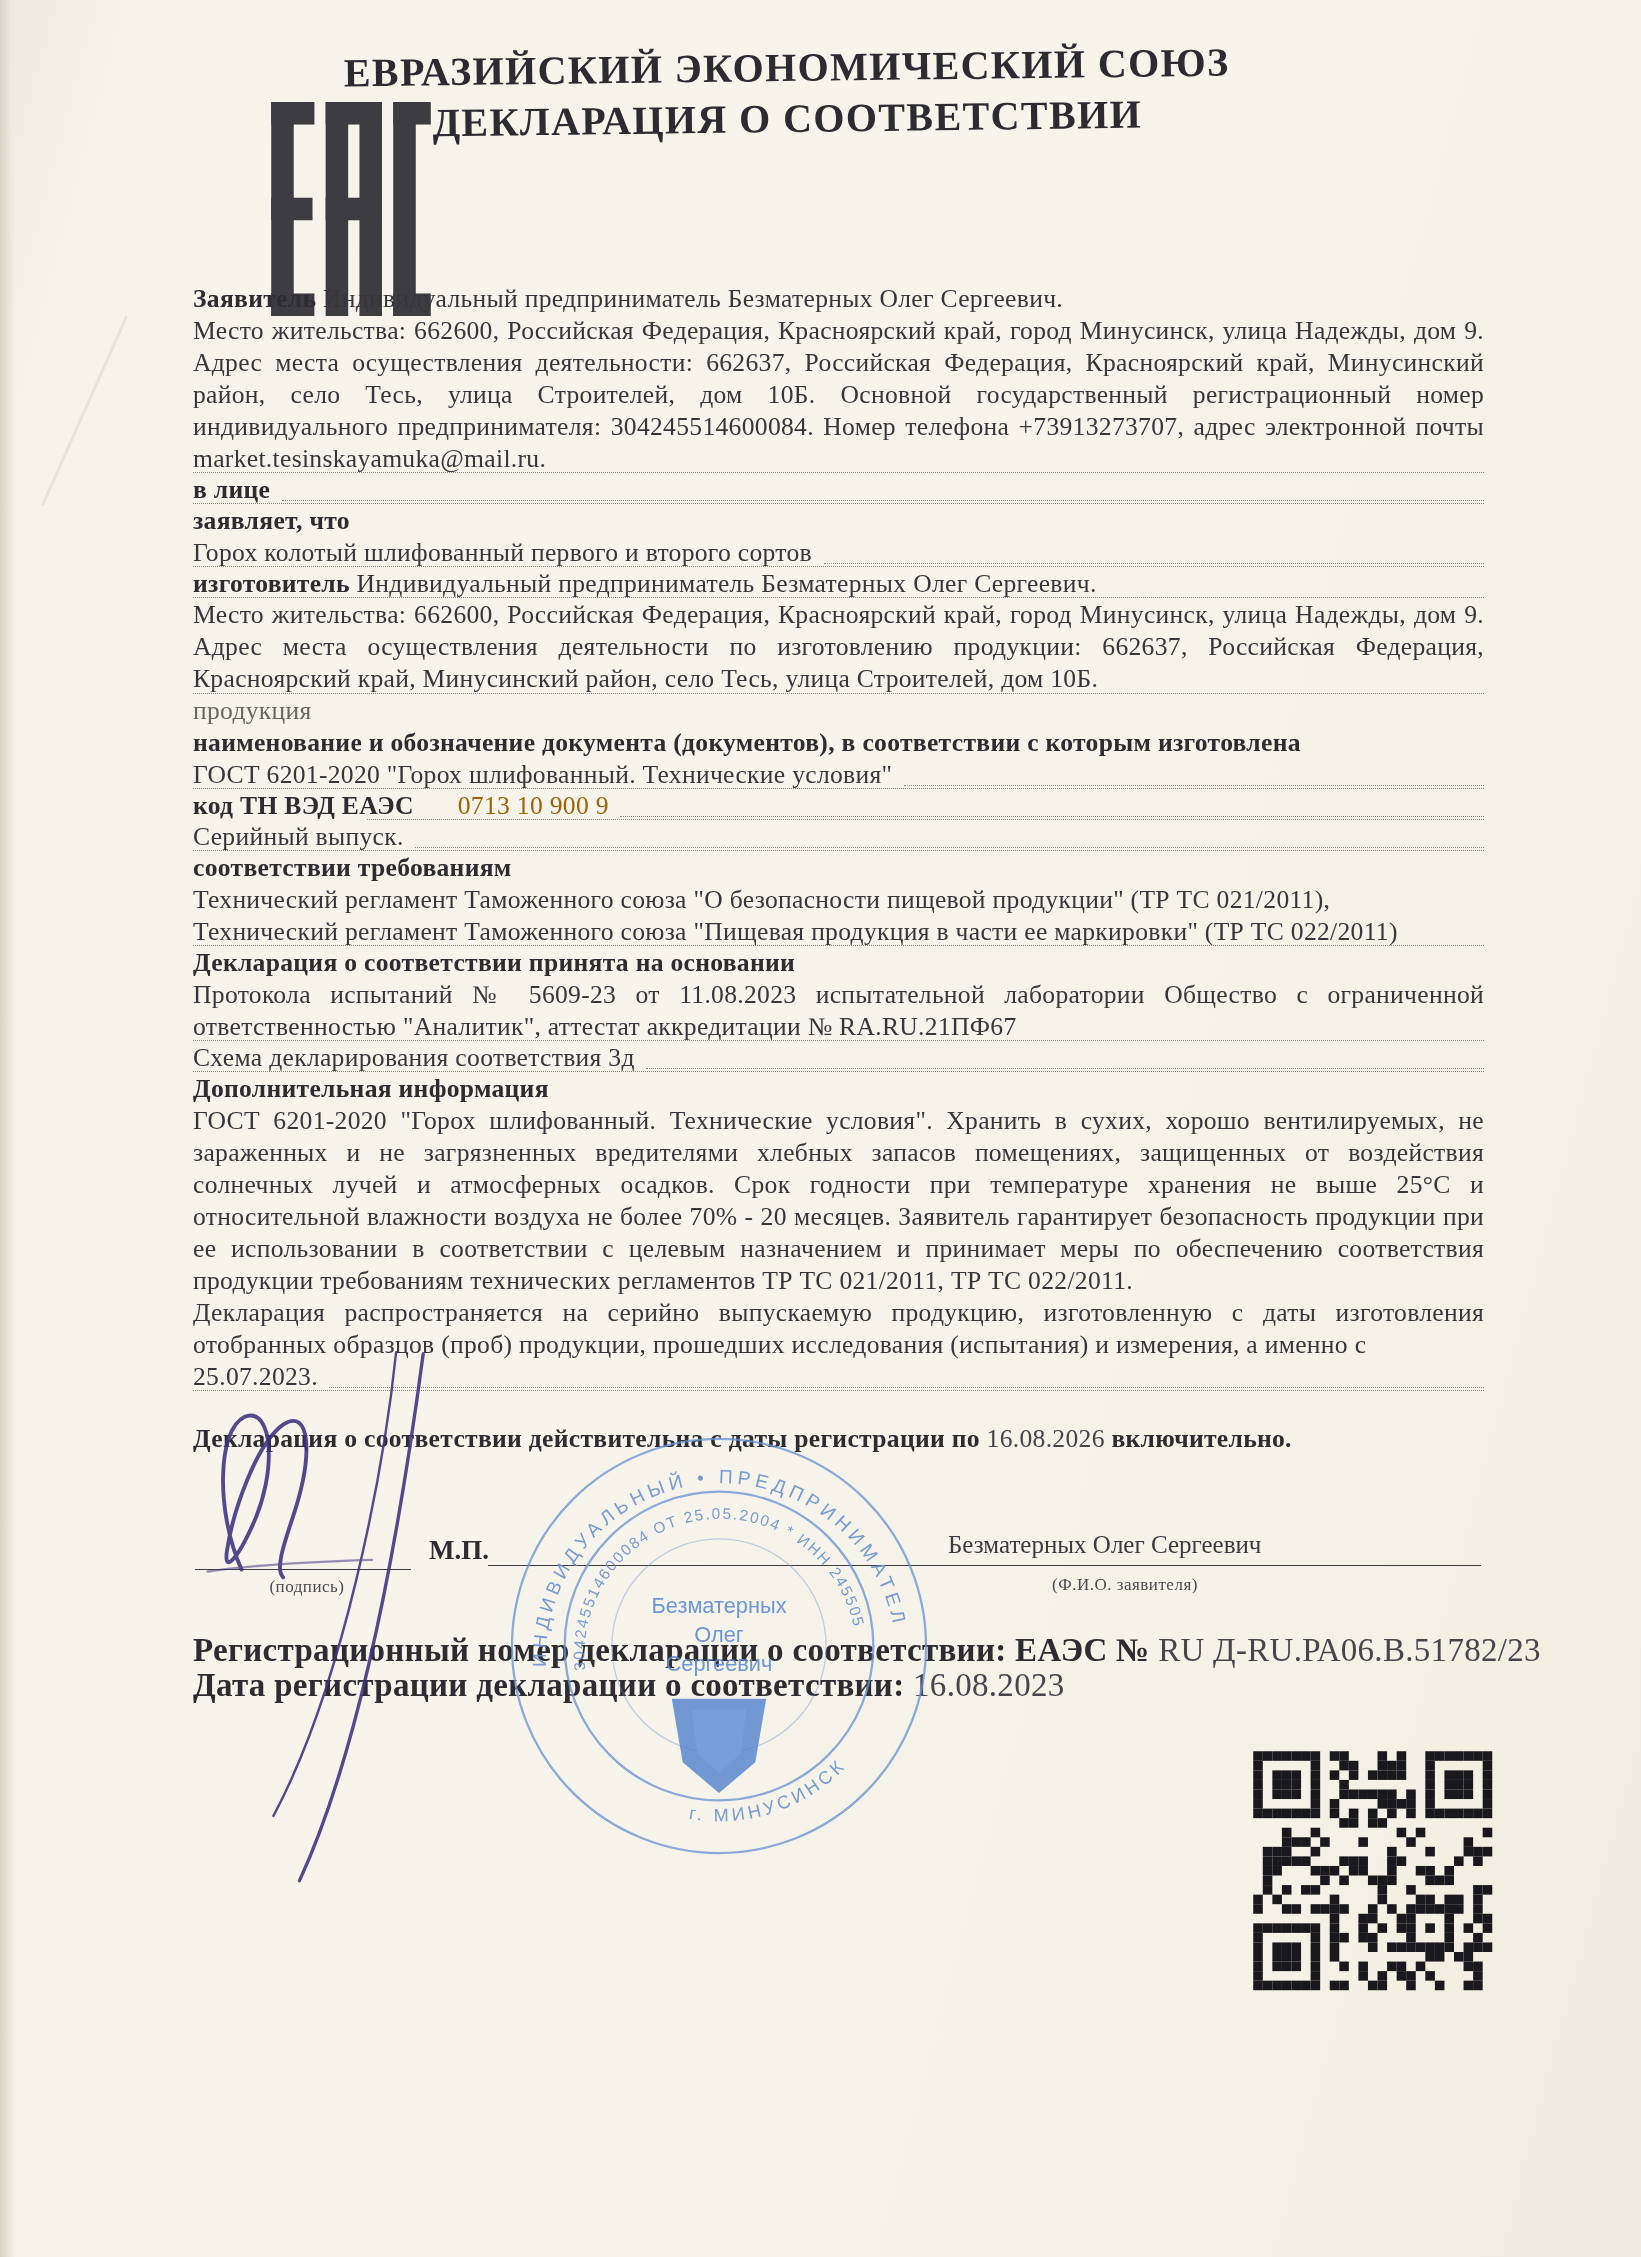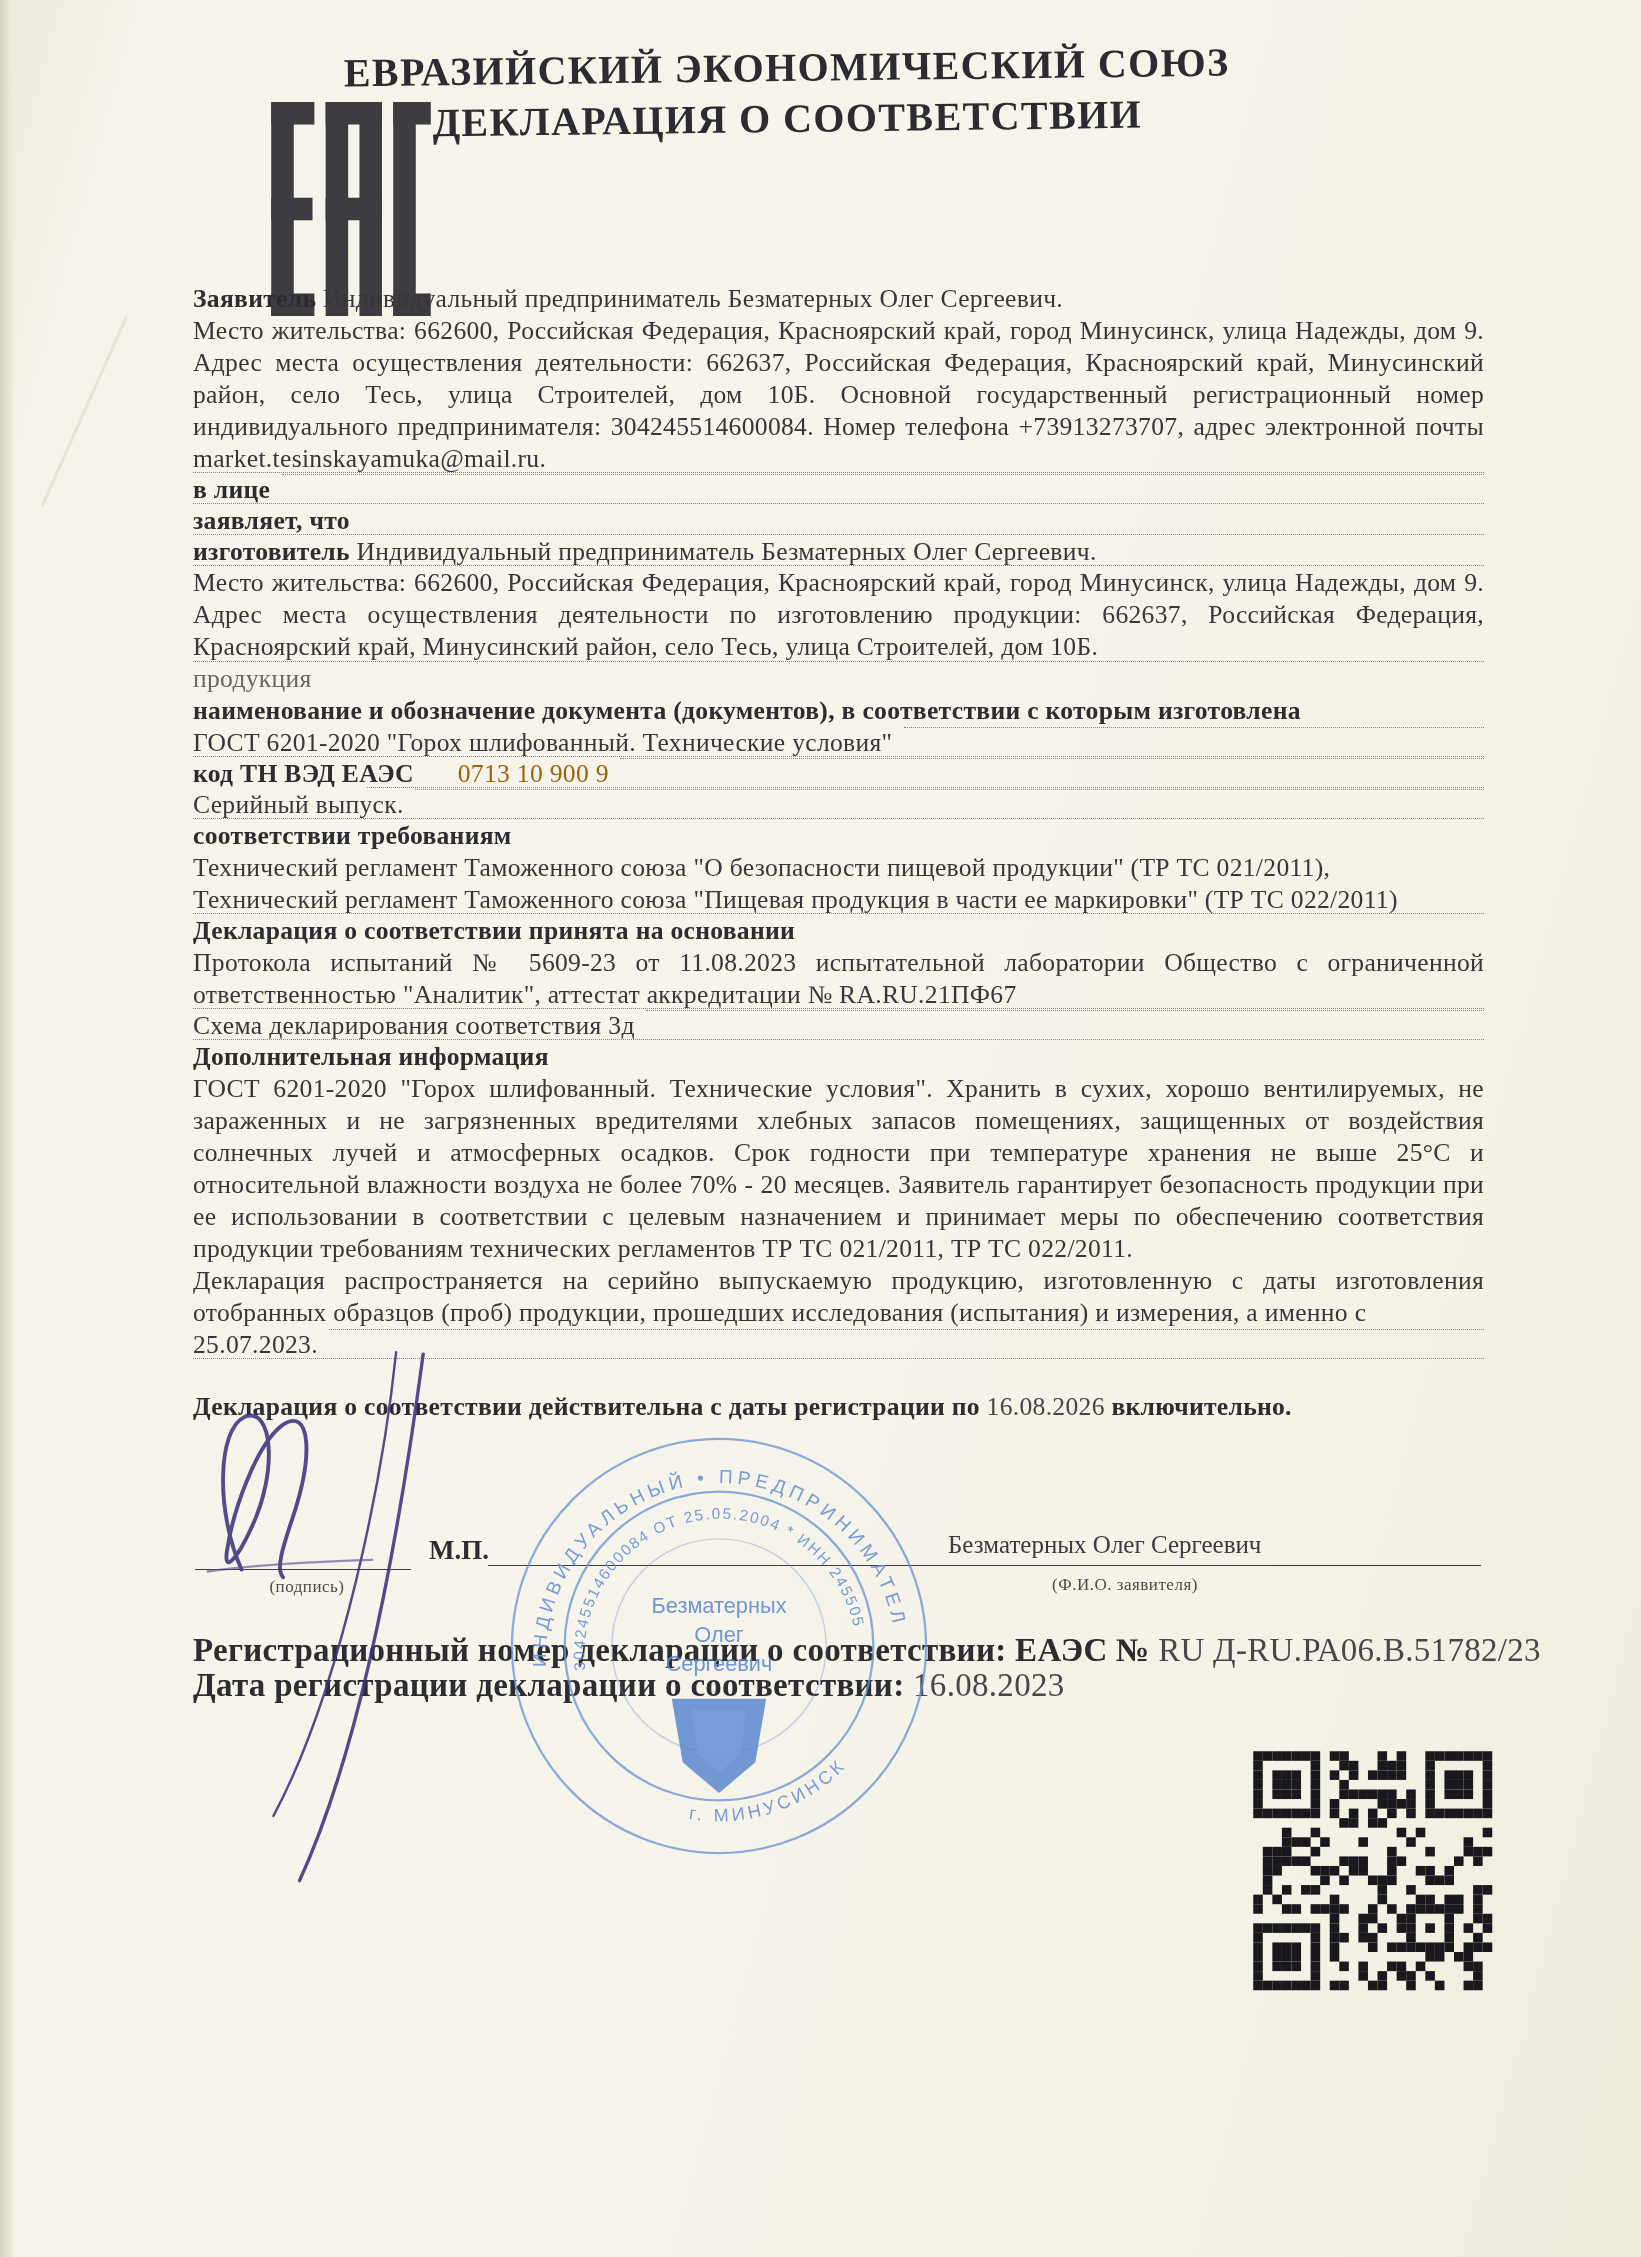--- a/index.html
+++ b/index.html
@@ -15,21 +15,21 @@
   .eac{position:absolute;left:270px;top:102px;width:162px;height:214px;}
   .titles{position:absolute;left:290px;top:42px;width:994px;text-align:center;
     font-weight:bold;font-size:40px;line-height:51px;letter-spacing:1.4px;color:#2b2b31;
     transform:rotate(-0.7deg);}
   .content{position:absolute;left:193px;top:283px;width:1291px;
     font-size:25.6px;line-height:32px;letter-spacing:0.3px;}
   .content p{margin:0;text-align:justify;}
   .content .line{margin:0;}
   b,.b{font-weight:bold;color:#2c2c31;}
   .faded{color:#68685f;}
-  .row{display:flex;align-items:flex-start;}
+  .row{display:flex;align-items:flex-end;}
   .leader{flex:1;border-bottom:1.9px dotted #84847a;margin:0 0 4.8px 11.6px;min-width:39px;}
   .dotsfull{height:0;border-bottom:1.9px dotted #84847a;margin:-2.9px 0 1px;}
   .dotsright{height:0;border-bottom:1.9px dotted #84847a;margin:-2.9px 0 1px 174px;}
   .code-val{margin-left:44px;color:#a16207;}
   .validity{margin-top:32px;}
   .validity .date{font-weight:normal;color:#44444a;}
   
   .sigline{position:absolute;border-top:1.9px solid #3e3e42;}
   .cap{position:absolute;font-size:17px;color:#4a4a4e;letter-spacing:0.5px;}
   .mp{position:absolute;left:429px;top:1535px;font-size:27px;font-weight:bold;color:#2c2c31;}
@@ -78,20 +78,24 @@
   <div class="dotsfull"></div>
 
   <div class="row">
     <b>в лице</b>
     <span class="leader"></span>
   </div>
   <div class="dotsfull"></div>
 
   <div class="line"><b>заявляет, что</b></div>
 
+  <div class="row">
+    <span>Горох колотый шлифованный первого и второго сортов</span>
+    <span class="leader"></span>
+  </div>
   <div class="dotsfull"></div>
 
   <div class="line">
     <b>изготовитель</b>
     <span>Индивидуальный предприниматель Безматерных Олег Сергеевич.</span>
   </div>
   <div class="dotsfull"></div>
   <p>Место жительства: 662600, Российская Федерация, Красноярский край, город Минусинск, улица Надежды, дом 9. Адрес места осуществления деятельности по изготовлению продукции: 662637, Российская Федерация, Красноярский край, Минусинский район, село Тесь, улица Строителей, дом 10Б.</p>
   <div class="dotsfull"></div>
 

